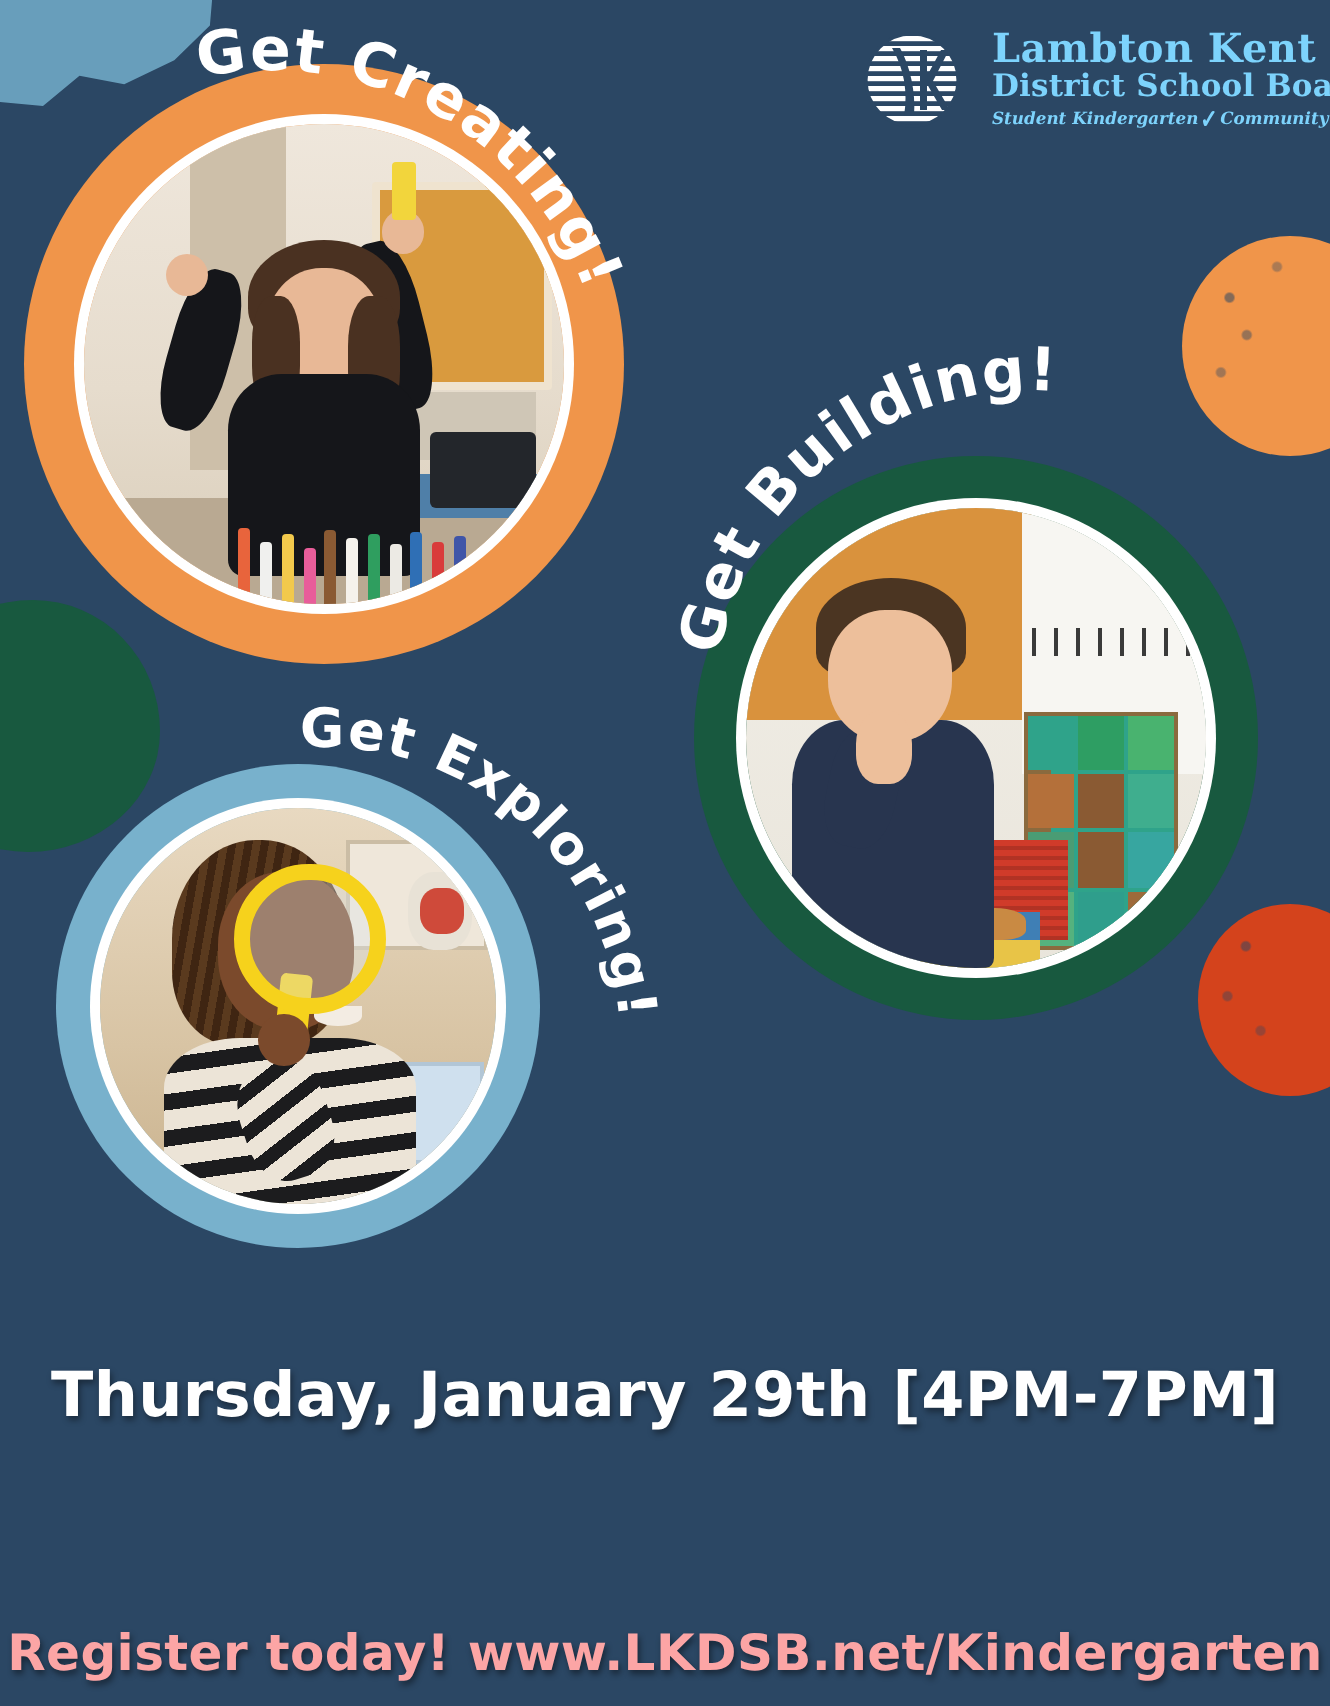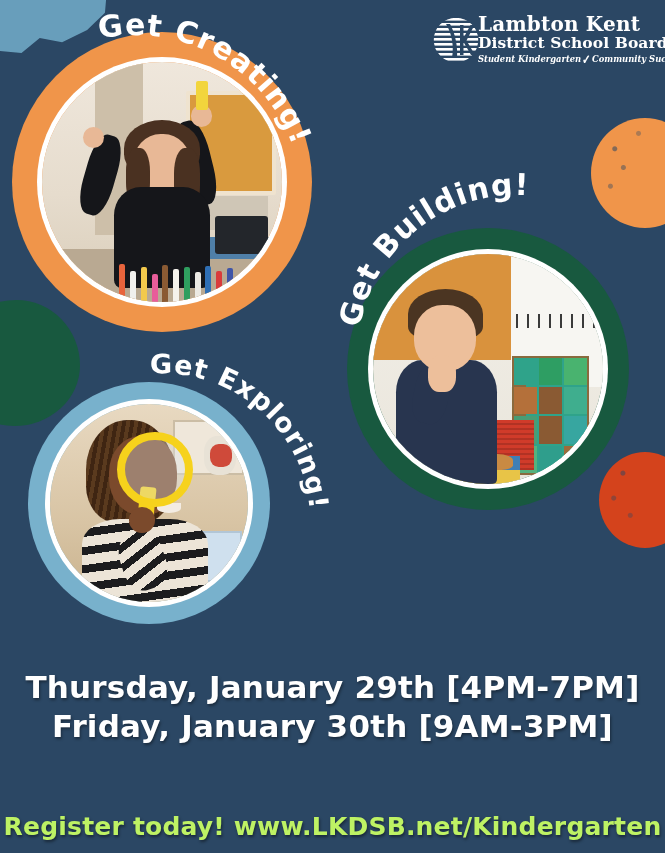--- a/index.html
+++ b/index.html
@@ -45,21 +45,21 @@
     content:"";position:absolute;inset:0;border-radius:50%;
     background:
       radial-gradient(circle at 26% 22%, rgba(43,71,100,.5) 0 2px, transparent 3px),
       radial-gradient(circle at 16% 48%, rgba(43,71,100,.4) 0 2px, transparent 3px),
       radial-gradient(circle at 34% 66%, rgba(43,71,100,.35) 0 2px, transparent 3px);
   }
 
   
   .logo{position:absolute;left:432px;top:14px;width:222px;height:62px;}
   .logo-mark{position:absolute;left:0;top:2px;width:48px;height:48px;}
-  .logo-text{position:absolute;left:46px;top:0;width:170px;color:#ffffff;}
+  .logo-text{position:absolute;left:64px;top:0;width:170px;color:#7dd3fc;}
   .logo-l1{font-family:"DejaVu Serif","Liberation Serif",serif;font-size:20px;
            font-weight:700;line-height:20px;letter-spacing:.2px;white-space:nowrap;}
   .logo-l2{font-family:"DejaVu Serif","Liberation Serif",serif;font-size:15.5px;
            font-weight:700;line-height:18px;letter-spacing:.1px;white-space:nowrap;}
   .logo-l3{font-family:"DejaVu Serif","Liberation Serif",serif;font-size:8.4px;
            font-style:italic;font-weight:700;line-height:12px;white-space:nowrap;
            margin-top:1px;}
   .logo-l3 .chk{font-style:normal;font-size:13px;vertical-align:-2px;
                 display:inline-block;transform:scaleX(.8);}
 
@@ -174,24 +174,24 @@
   .started-sub{
     font-size:37px;font-weight:400;line-height:44px;margin-top:2px;
     text-shadow:2px 3px 4px rgba(0,0,0,.42);
   }
 
   
   .info{position:absolute;left:0;top:668px;width:665px;text-align:center;color:#ffffff;}
   .info-line1{font-size:21.5px;font-weight:400;line-height:26px;letter-spacing:.1px;
               text-shadow:1px 2px 3px rgba(0,0,0,.40);}
   .info-date{font-size:31px;font-weight:700;line-height:39px;letter-spacing:.2px;
-             text-shadow:1px 2px 3px rgba(0,0,0,.40);}
+             text-shadow:1px 2px 3px rgba(0,0,0,.40);margin-top:11px;}
   .register{
     position:absolute;left:0;top:812px;width:665px;text-align:center;
-    color:#bef264;font-size:25px;font-weight:700;letter-spacing:.2px;
+    color:#fca5a5;font-size:25px;font-weight:700;letter-spacing:.2px;
     text-shadow:1px 2px 3px rgba(0,0,0,.45);
   }
 </style>
 </head>
 <body>
 
 <div class="poster">
 
   <div class="brush-topleft"></div>
   <div class="circ-green-left"></div>
@@ -339,18 +339,17 @@
       <path id="arc-exploring" d="M 116,46 A 148,148 0 0 1 276,200" fill="none"></path>
       <text class="curve-text small">
         <textPath href="#arc-exploring" startOffset="0%">Get Exploring!</textPath>
       </text>
     </svg>
   </div>
 
 
   <div class="info">
     <div class="info-date">Thursday, January 29th [4PM-7PM]</div>
-    <div class="info-date">Friday, January 30th [9AM-3PM]</div>
   </div>
 
   <div class="register">Register today! www.LKDSB.net/Kindergarten</div>
 
 </div>
 
 </body></html>

